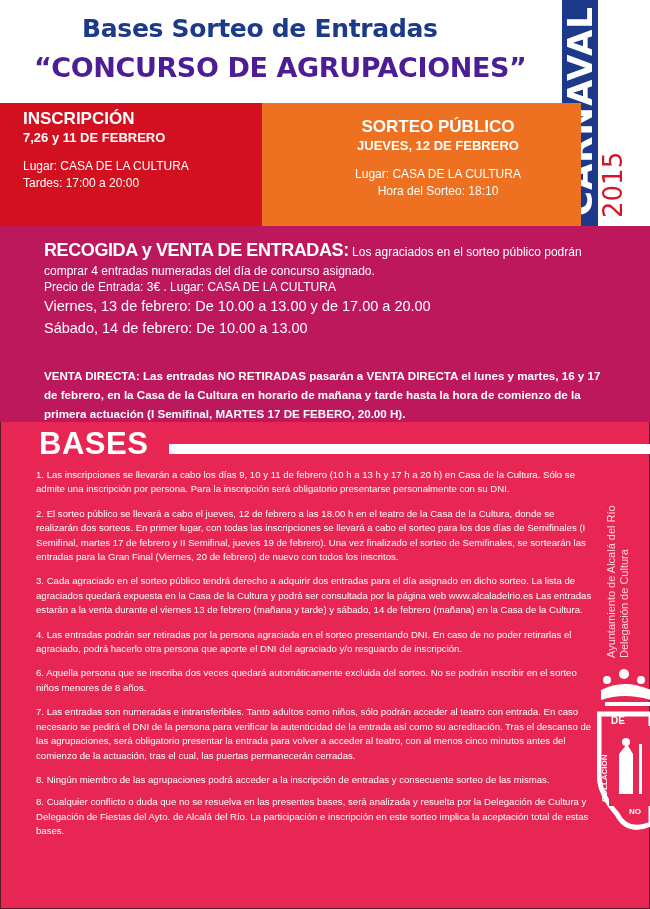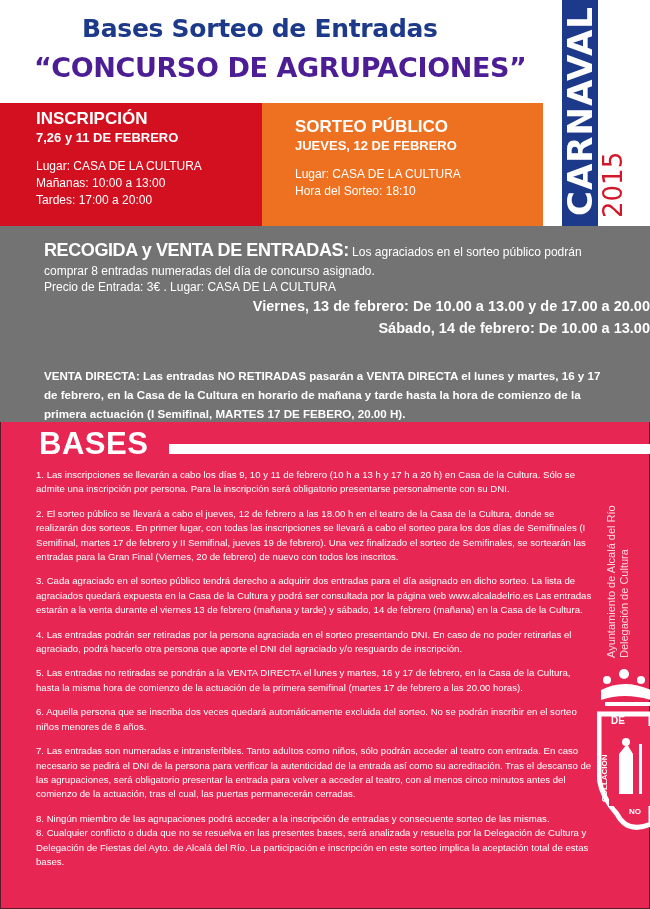--- a/index.html
+++ b/index.html
@@ -2,93 +2,91 @@
 <html><head>
 <meta charset="utf-8">
 <style>
   * { box-sizing: border-box; margin: 0; padding: 0; }
   html, body { width: 650px; height: 909px; overflow: hidden; background: #ffffff; }
   body { position: relative; font-family: "Liberation Sans", sans-serif; }
 
   .title1 { position: absolute; left: 34px; top: 14px; color: #1d3a8a; font-family: "DejaVu Sans", sans-serif; font-weight: bold; font-size: 25px; letter-spacing: -0.3px; margin-left: 48px; }
   .title2 { position: absolute; left: 34px; top: 52px; color: #4c1d95; font-family: "DejaVu Sans", sans-serif; font-weight: bold; font-size: 27px; letter-spacing: -0.4px; white-space: nowrap; }
 
-  .box-red { position: absolute; left: 0; top: 103px; width: 262px; height: 123px; background: #d3101f; color: #fff; padding: 6px 0 0 36px; }
-  .box-orange { position: absolute; left: 262px; top: 103px; width: 281px; height: 123px; background: #ee7121; color: #fff; padding: 14px 0 0 33px; }
+  .box-red { position: absolute; left: 0; top: 103px; width: 262px; height: 123px; background: #d3101f; color: #fff; padding: 6px 0 0 23px; }
+  .box-orange { position: absolute; left: 262px; top: 103px; width: 319px; height: 123px; background: #ee7121; color: #fff; padding: 14px 0 0 33px; text-align: center; }
   .box-h { font-weight: bold; font-size: 17px; line-height: 20px; }
   .box-sub { font-weight: bold; font-size: 13px; line-height: 18px; margin-bottom: 11px; }
   .box-line { font-size: 12px; line-height: 17px; }
 
   .carnaval-bar { position: absolute; left: 562px; top: 0; width: 36px; height: 226px; background: #1d3a8a; }
   .carnaval-text { position: absolute; left: 563px; top: 216px; transform-origin: 0 0; transform: rotate(-90deg); color: #fff; font-weight: bold; font-family: "DejaVu Sans", sans-serif; font-size: 34px; line-height: 34px; letter-spacing: 1px; white-space: nowrap; }
   .year-text { position: absolute; left: 598px; top: 218px; transform-origin: 0 0; transform: rotate(-90deg); color: #d3162a; font-family: "DejaVu Sans", sans-serif; font-size: 26px; line-height: 30px; white-space: nowrap; }
 
-  .blue-section { position: absolute; left: 0; top: 226px; width: 650px; height: 196px; background: #737373; color: #fff; padding: 13px 0 0 44px; }
+  .blue-section { position: absolute; left: 0; top: 226px; width: 650px; height: 196px; background: #be185d; color: #fff; padding: 13px 0 0 44px; }
   .recog-head { font-size: 12px; line-height: 22px; }
   .recog-head b { font-size: 18px; font-weight: bold; letter-spacing: -0.4px; }
   .recog-line { font-size: 12px; line-height: 16px; }
-  .recog-day { font-weight: bold; font-size: 14.5px; line-height: 22px; text-align: right; }
+  .recog-day { font-weight: normal; font-size: 14.5px; line-height: 22px; }
   .venta { margin-top: 27px; font-weight: bold; font-size: 11.6px; line-height: 19px; width: 570px; }
 
   .pink-section { position: absolute; left: 0; top: 422px; width: 650px; height: 487px; background: #e82653; color: #fff; border: 1px solid #5a1a2a; border-top: none; }
   .bases-title { position: absolute; left: 38px; top: 4px; font-weight: bold; font-size: 31px; letter-spacing: 0.5px; }
   .bases-rule { position: absolute; left: 168px; top: 22px; width: 482px; height: 10px; background: #fff; }
   .bases-list { position: absolute; left: 35px; top: 46px; width: 560px; font-size: 9.6px; line-height: 14.4px; }
   .bases-list p { margin-bottom: 10px; }
-  .bases-list p.tight { margin-bottom: 0; }
+  .bases-list p.tight { margin-bottom: 8px; }
 
   .ayto { position: absolute; left: 604px; top: 236px; transform-origin: 0 0; transform: rotate(-90deg); color: #ffd6df; font-size: 11px; line-height: 13px; white-space: nowrap; }
 
   .crest { position: absolute; left: 596px; top: 242px; width: 54px; height: 200px; }
 </style>
 </head>
 <body>
 
 <div class="title1">Bases Sorteo de Entradas</div>
 <div class="title2">“CONCURSO DE AGRUPACIONES”</div>
 
 <div class="carnaval-bar"></div>
 <div class="carnaval-text">CARNAVAL</div>
 <div class="year-text">2015</div>
 
 <div class="box-red">
   <div class="box-h">INSCRIPCIÓN</div>
   <div class="box-sub">7,26 y 11 DE FEBRERO</div>
   <div class="box-line">Lugar: CASA DE LA CULTURA</div>
-  <div class="box-line">Mañanas: 10:00 a 13:00</div>
   <div class="box-line">Tardes: 17:00 a 20:00</div>
 </div>
 
 <div class="box-orange">
   <div class="box-h">SORTEO PÚBLICO</div>
   <div class="box-sub">JUEVES, 12 DE FEBRERO</div>
   <div class="box-line">Lugar: CASA DE LA CULTURA</div>
   <div class="box-line">Hora del Sorteo: 18:10</div>
 </div>
 
 <div class="blue-section">
   <div class="recog-head">
     <b>RECOGIDA y VENTA DE ENTRADAS:</b><span> Los agraciados en el sorteo público podrán</span>
   </div>
-  <div class="recog-line">comprar  8 entradas numeradas del día de concurso asignado.</div>
+  <div class="recog-line">comprar  4 entradas numeradas del día de concurso asignado.</div>
   <div class="recog-line">Precio de Entrada: 3€ . Lugar: CASA DE LA CULTURA</div>
   <div class="recog-day">Viernes, 13 de febrero: De 10.00 a 13.00 y de 17.00 a 20.00</div>
   <div class="recog-day">Sábado, 14 de febrero: De 10.00  a 13.00</div>
   <div class="venta">VENTA DIRECTA: Las entradas NO RETIRADAS pasarán a VENTA DIRECTA el lunes y martes, 16 y 17 de febrero, en la Casa de la Cultura en horario de mañana y tarde hasta la hora de comienzo de la primera actuación (I Semifinal, MARTES 17 DE FEBERO, 20.00 H).</div>
 </div>
 
 <div class="pink-section">
   <div class="bases-title">BASES</div>
   <div class="bases-rule"></div>
   <div class="bases-list">
     <p>1. Las inscripciones se llevarán a cabo los días 9, 10 y 11 de febrero (10 h a 13 h y  17 h a 20 h) en Casa de la Cultura. Sólo se admite una inscripción por persona. Para la inscripción será obligatorio presentarse personalmente con su DNI.</p>
     <p>2. El sorteo público se llevará a cabo el jueves, 12 de febrero a las 18.00 h en el teatro de la Casa de la Cultura, donde se realizarán dos sorteos. En primer lugar, con todas las inscripciones se llevará a cabo el sorteo para los dos días de Semifinales (I Semifinal, martes 17 de febrero y II Semifinal, jueves 19 de febrero). Una vez finalizado el sorteo de Semifinales, se sortearán las entradas para la Gran Final (Viernes, 20 de febrero) de nuevo con todos los inscritos.</p>
     <p>3. Cada agraciado en el sorteo público tendrá derecho a adquirir dos entradas para el día asignado en dicho sorteo. La lista de agraciados quedará expuesta en la Casa de la Cultura y podrá ser consultada por la página web www.alcaladelrio.es Las entradas estarán a la venta durante el viernes 13 de febrero (mañana y tarde) y sábado, 14 de febrero (mañana) en la Casa de la Cultura.</p>
     <p>4. Las entradas podrán ser retiradas por la persona agraciada en el sorteo presentando DNI. En caso de no poder retirarlas el agraciado, podrá hacerlo otra persona que aporte el DNI del agraciado y/o resguardo de inscripción.</p>
-    <p>5. Las entradas no retiradas se pondrán a la VENTA DIRECTA el lunes y martes, 16 y 17 de febrero, en la Casa de la Cultura, hasta la misma hora de comienzo de la actuación de la primera semifinal (martes 17 de febrero a las 20.00 horas).</p>
     <p>6. Aquella persona que se inscriba dos veces quedará automáticamente excluida del sorteo. No se podrán inscribir en el sorteo niños menores de 8 años.</p>
     <p>7. Las entradas son numeradas e intransferibles. Tanto adultos como niños, sólo podrán acceder al teatro con entrada. En caso necesario se pedirá el DNI de la persona para verificar la autenticidad de la entrada así como su acreditación.  Tras el descanso de las agrupaciones, será obligatorio presentar la entrada para volver a acceder al teatro, con al menos cinco minutos antes del comienzo de la actuación, tras el cual, las puertas permanecerán cerradas.</p>
     <p class="tight">8. Ningún miembro de las agrupaciones podrá acceder a la inscripción de entradas y consecuente sorteo de las mismas.</p>
     <p>8. Cualquier conflicto o duda que no se resuelva en las presentes bases, será analizada y resuelta por la Delegación de Cultura y Delegación de Fiestas del Ayto. de Alcalá del Río. La participación e inscripción en este sorteo implica la aceptación total de estas bases.</p>
   </div>
 
   <div class="ayto">
     <div>Ayuntamiento de Alcalá del Río</div>
     <div>Delegación de Cultura</div>
   </div>

